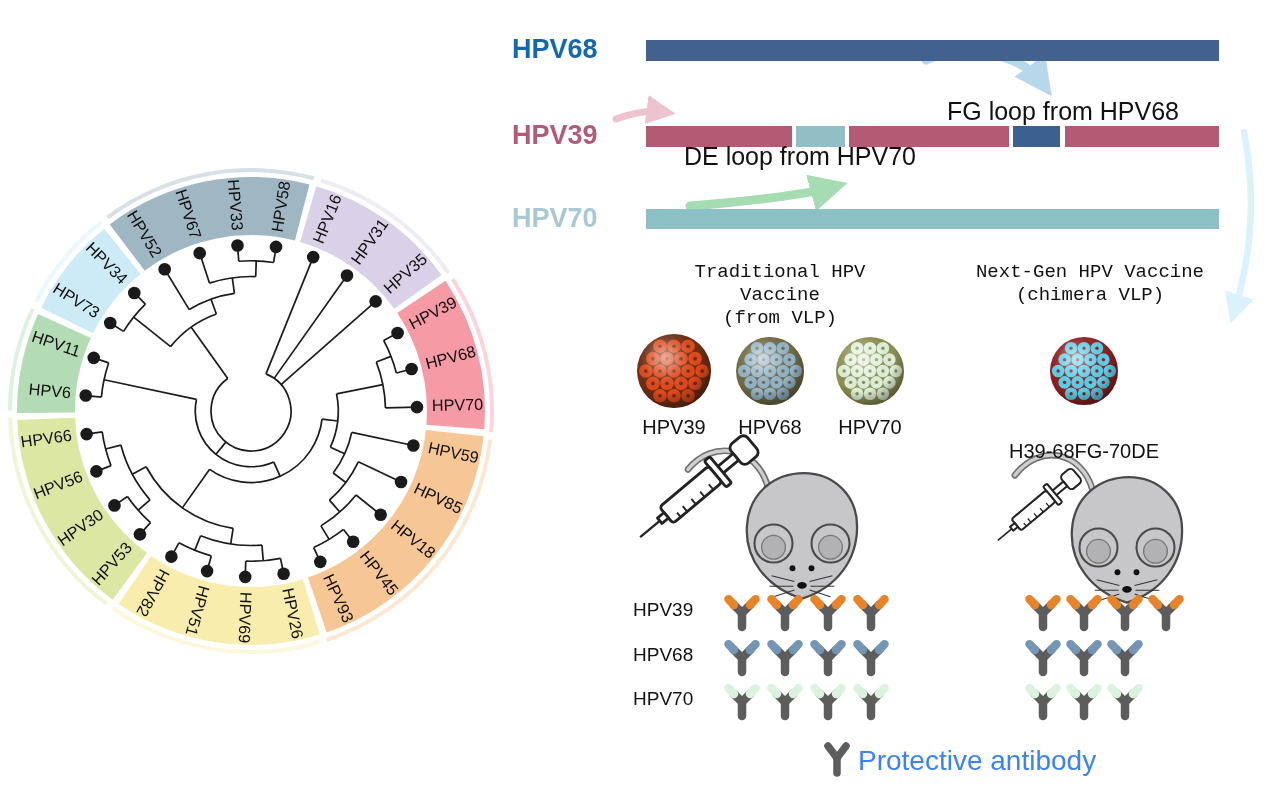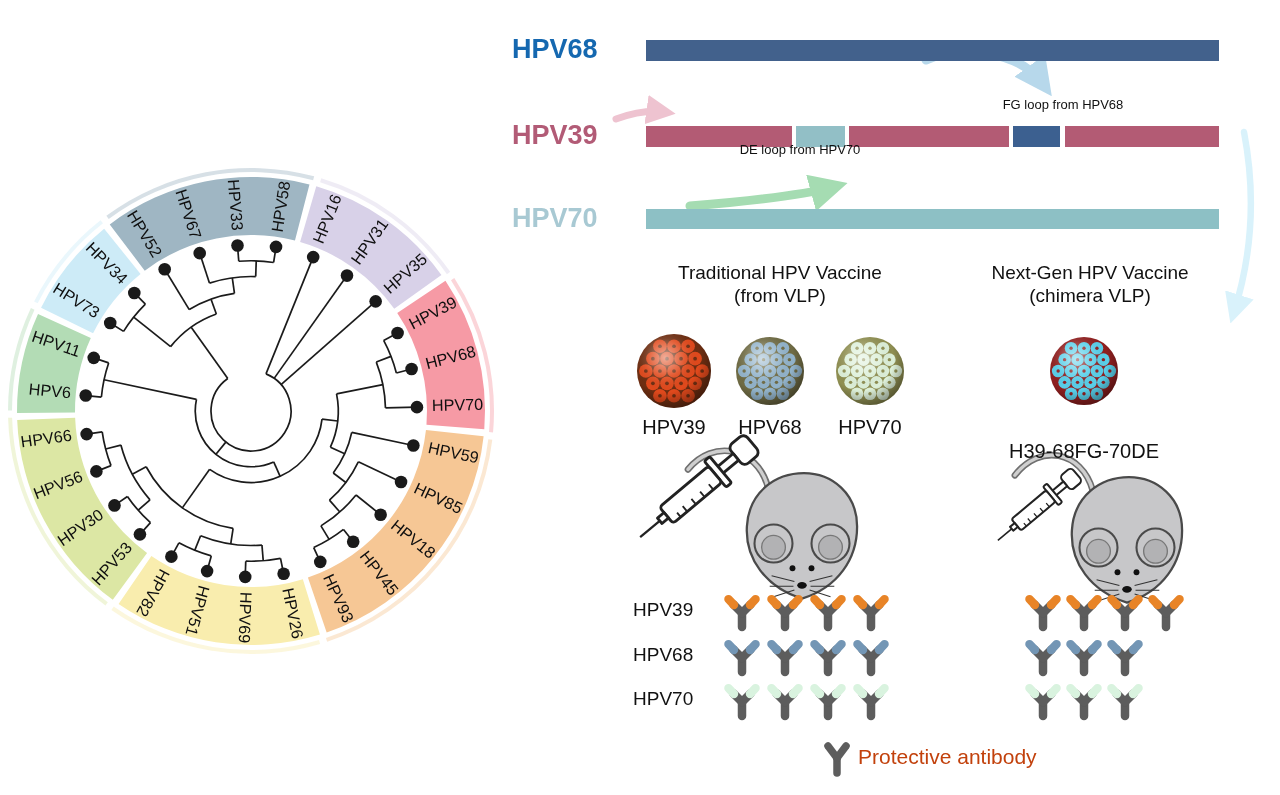--- a/index.html
+++ b/index.html
@@ -2,25 +2,25 @@
 <html><head>
 <meta charset="utf-8">
 <style>
   html,body{margin:0;padding:0;background:#ffffff;}
   #fig{position:relative;width:1280px;height:795px;background:#fff;overflow:hidden;
        font-family:"Liberation Sans", sans-serif;}
   .abs{position:absolute;}
   .construct-label{font-weight:bold;font-size:27px;letter-spacing:0px;}
   .bar{position:absolute;height:21px;}
   .bar span{position:absolute;top:0;bottom:0;}
-  .ann{font-size:13px;color:#111;text-align:center;}
-  .vtitle{font-size:19px;color:#111;text-align:center;line-height:23px;}
+  .ann{font-size:25px;color:#111;text-align:center;}
+  .vtitle{font-size:19px;color:#111;text-align:center;line-height:23px;font-family:Liberation Mono, monospace;}
   .vlp-label{font-size:20px;color:#111;text-align:center;}
   .ab-label{font-size:19px;color:#111;}
-  .legend-text{font-size:21px;color:#c2410c;}
+  .legend-text{font-size:28px;color:#3b82f6;}
   svg{display:block;}
   .noptr{pointer-events:none;}
 </style>
 </head>
 <body>
 
 <div id="fig">
 
   <svg id="tree-svg" class="abs noptr" style="left:5px;top:148px" width="492" height="530" viewBox="0 0 492 530">
       <path d="M 311.28391881317964 38.29127755159533 A 234 234 0 0 1 436.4239446679341 127.00470119484436 L 389.22484727160855 160.7129376508231 A 176 176 0 0 0 295.10243466290433 93.98831132085803 Z" fill="#d8d1e8"></path>

